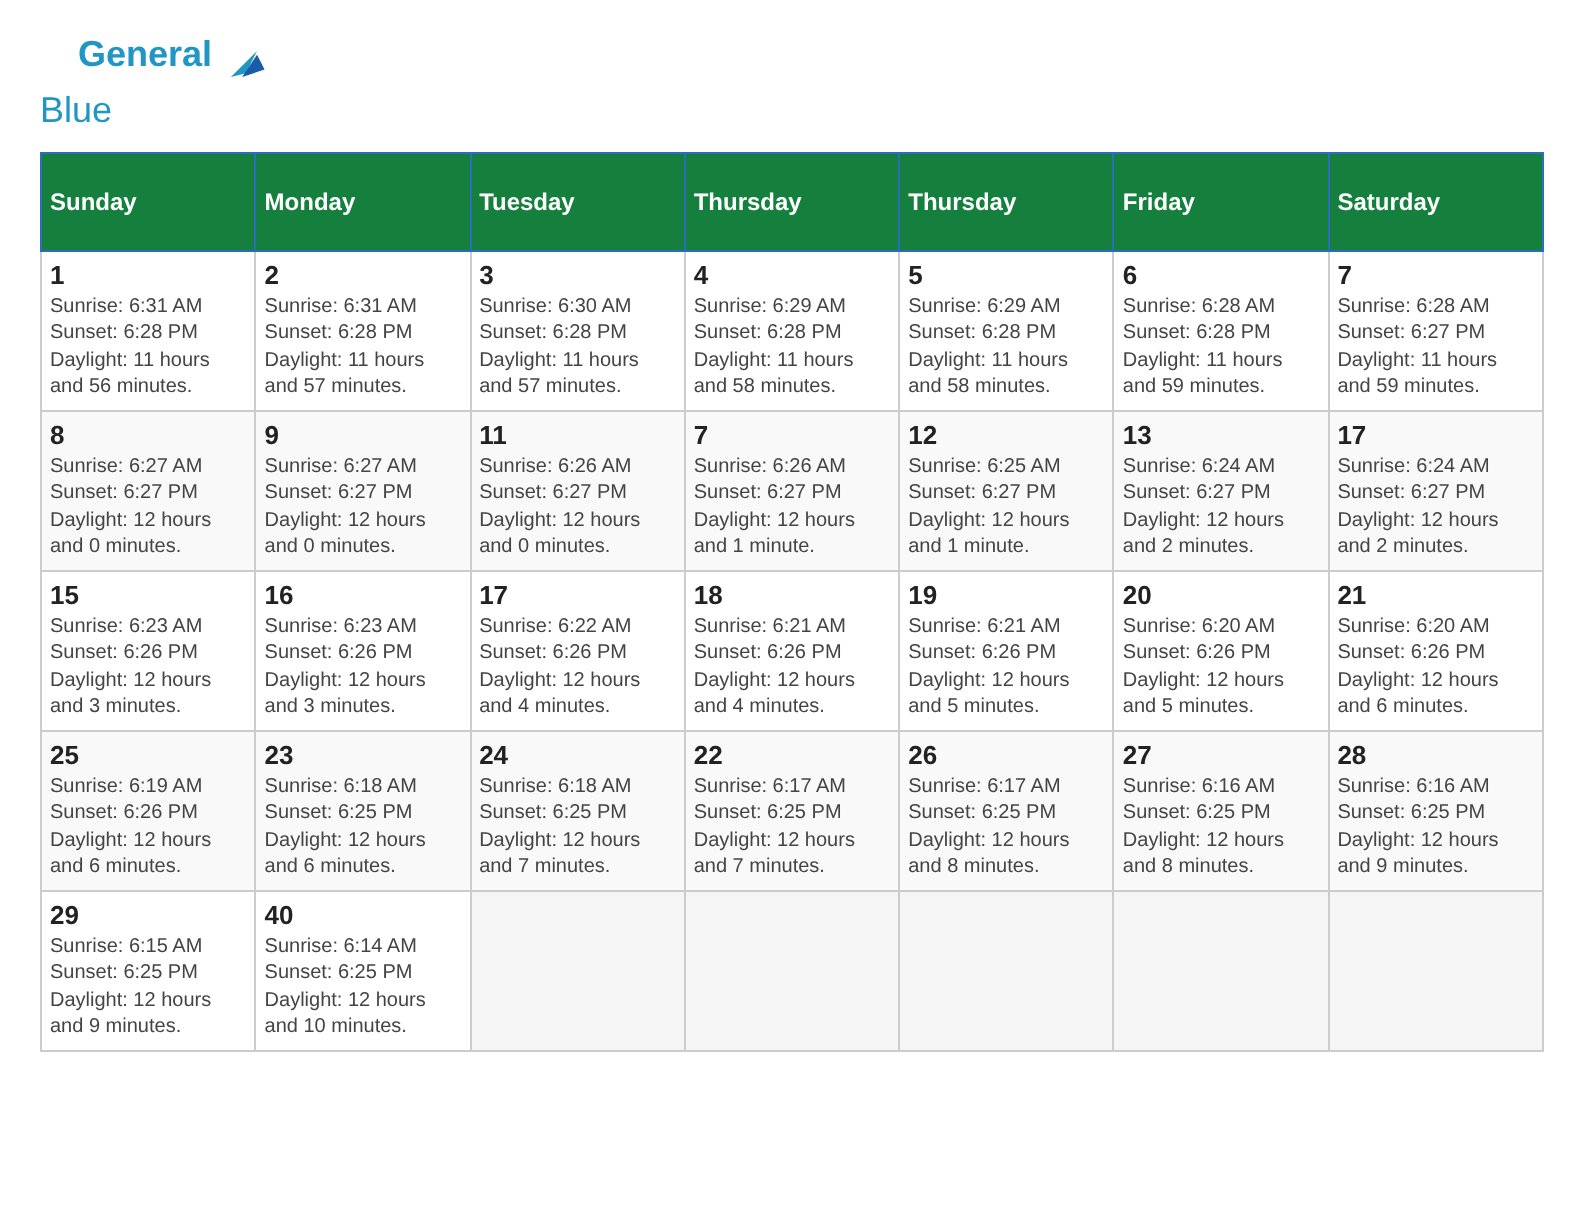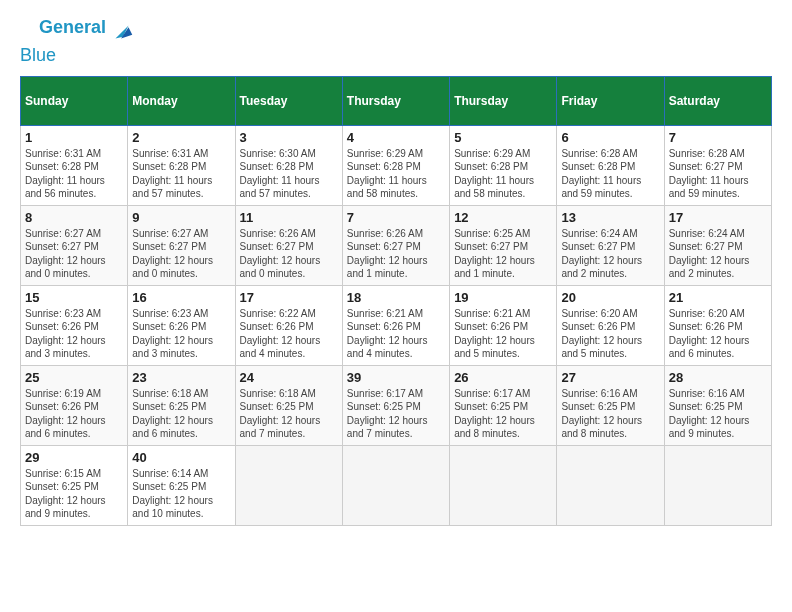--- a/index.html
+++ b/index.html
@@ -229,21 +229,21 @@
       </td>
           <td>
         <span class="day-num">23</span>
         <div class="day-info">Sunrise: 6:18 AM<br>Sunset: 6:25 PM<br>Daylight: 12 hours and 6 minutes.</div>
       </td>
           <td>
         <span class="day-num">24</span>
         <div class="day-info">Sunrise: 6:18 AM<br>Sunset: 6:25 PM<br>Daylight: 12 hours and 7 minutes.</div>
       </td>
           <td>
-        <span class="day-num">39</span>
+        <span class="day-num">22</span>
         <div class="day-info">Sunrise: 6:17 AM<br>Sunset: 6:25 PM<br>Daylight: 12 hours and 7 minutes.</div>
       </td>
           <td>
         <span class="day-num">26</span>
         <div class="day-info">Sunrise: 6:17 AM<br>Sunset: 6:25 PM<br>Daylight: 12 hours and 8 minutes.</div>
       </td>
           <td>
         <span class="day-num">27</span>
         <div class="day-info">Sunrise: 6:16 AM<br>Sunset: 6:25 PM<br>Daylight: 12 hours and 8 minutes.</div>
       </td>

